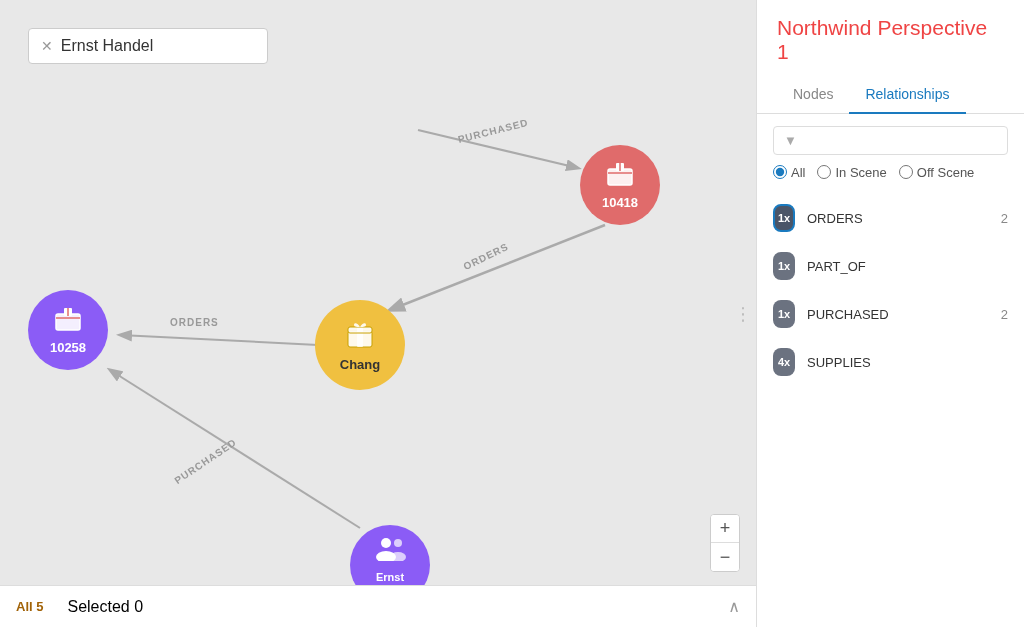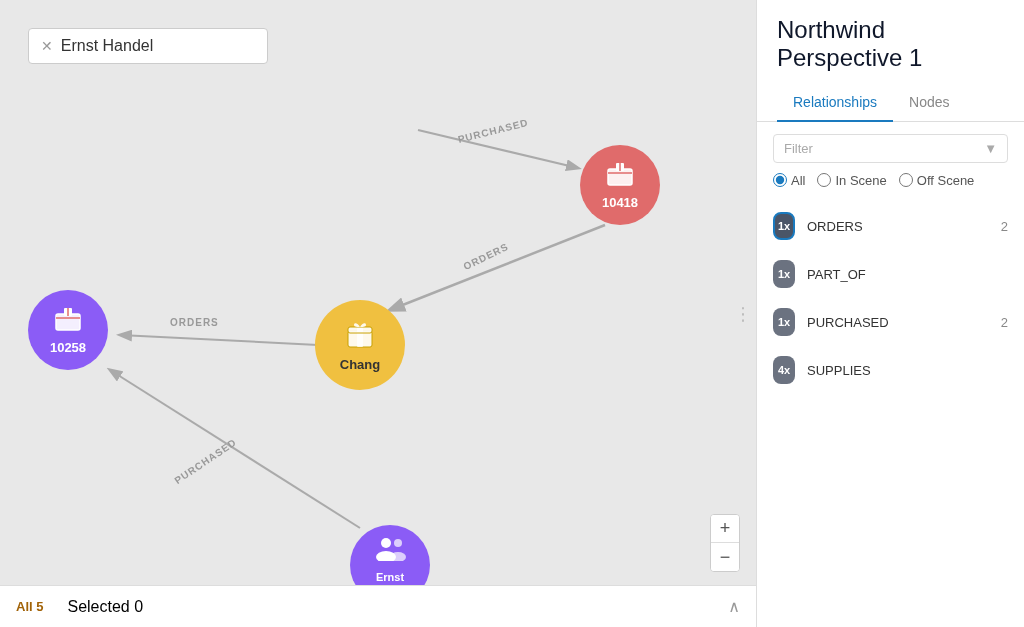--- a/index.html
+++ b/index.html
@@ -171,23 +171,23 @@
       width: 268px;
       background: white;
       border-left: 1px solid #ddd;
       display: flex;
       flex-direction: column;
       height: 627px;
     }
 
     .panel-title {
       padding: 16px 20px 0;
-      font-size: 24px;
+      font-size: 21px;
       font-weight: 500;
-      color: #0f172a;
+      color: #ef4444;
     }
 
     
     .panel-tabs {
       display: flex;
       border-bottom: 1px solid #ddd;
       padding: 0 20px;
       margin-top: 12px;
     }
     .panel-tab {
@@ -382,30 +382,29 @@
     <span class="all-label">All 5</span>
     <span class="selected-label">Selected 0</span>
     <span class="chevron-up" style="margin-left:auto;">∧</span>
   </div>
 </div>
 
 <div class="right-panel">
   <div class="panel-title">Northwind Perspective 1</div>
 
   <div class="panel-tabs">
+    <div class="panel-tab">
+      <span>Nodes</span>
+    </div>
     <div class="panel-tab active">
       <span>Relationships</span>
     </div>
-    <div class="panel-tab">
-      <span>Nodes</span>
-    </div>
   </div>
 
   <div class="filter-bar">
-    <input class="filter-input" placeholder="Filter" style="">
     <span class="filter-icon">▼</span>
   </div>
 
   <div class="radio-group">
     <label class="radio-item">
       <input type="radio" class="radio-input" name="scene" checked="" style=""> All
     </label>
     <label class="radio-item">
       <input type="radio" class="radio-input" name="scene" style=""> In Scene
     </label>

